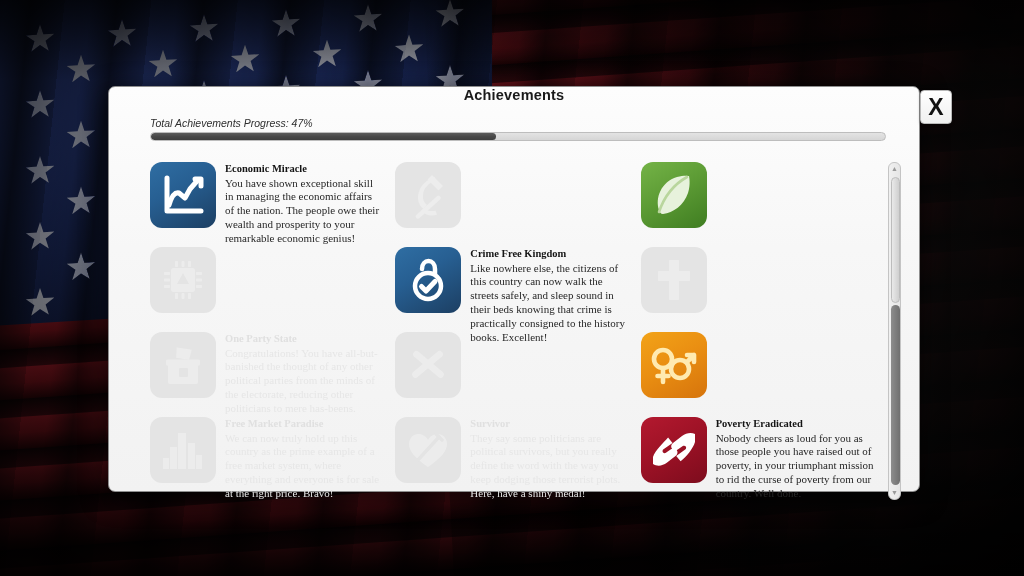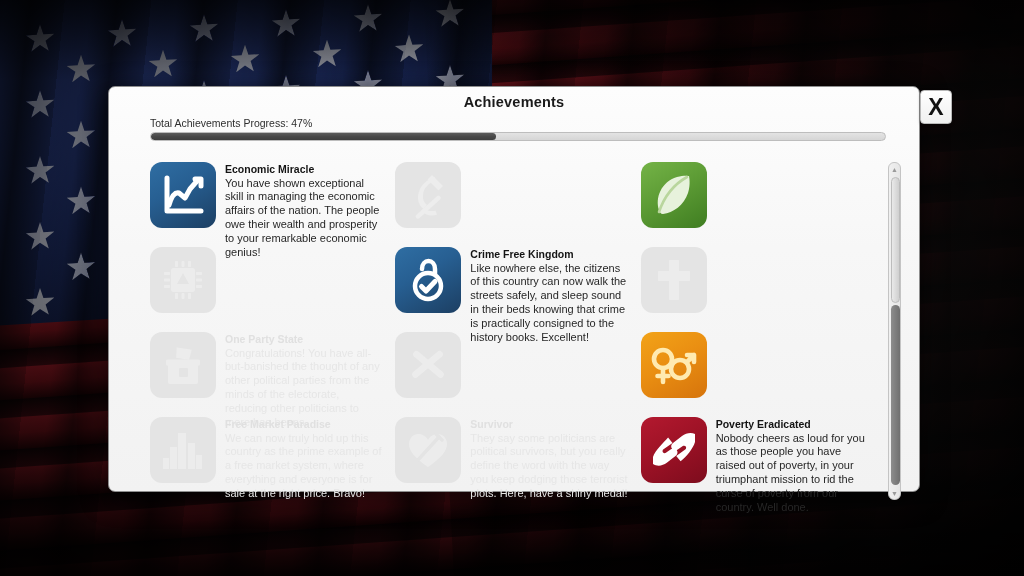--- a/index.html
+++ b/index.html
@@ -63,42 +63,42 @@
     background: linear-gradient(180deg, #fdfdfd 0%, #f7f7f7 40%, #f2f2f2 100%);
     border: 1px solid #8e8e8e;
     border-radius: 7px;
     box-shadow: 0 6px 26px rgba(0,0,0,0.75);
     overflow: visible;
   }
 
   .titlebar {
     position: relative;
     height: 30px;
-    display: flex; align-items: center; justify-content: center;
+    display: flex; align-items: flex-start; justify-content: center;
   }
   .title {
     font-size: 14.5px; font-weight: bold; color: #1a1a1a;
     letter-spacing: .2px;
   }
   .close-btn {
     position: absolute;
     right: -33px; top: 3px;
     width: 32px; height: 34px;
     background: linear-gradient(180deg, #ffffff 0%, #f0f0f0 100%);
     border: 1px solid #b9b9b9;
     border-radius: 4px;
     display: flex; align-items: center; justify-content: center;
     font-size: 23px; font-weight: bold; color: #111;
     font-family: "Liberation Sans", sans-serif;
     cursor: pointer;
     box-shadow: 0 1px 3px rgba(0,0,0,.35);
     line-height: 1;
   }
 
-  .progress-wrap { padding: 0 33px 12px 41px; }
+  .progress-wrap { padding: 0 33px 12px 41px; font-style: italic; }
   .progress-label {
     font-size: 10.5px; color: #2e2e2e; margin-bottom: 3px;
   }
   .progress-track {
     height: 9px;
     background: linear-gradient(180deg, #e3e3e3, #d6d6d6);
     border: 1px solid #bdbdbd;
     border-radius: 5px;
     overflow: hidden;
   }
@@ -106,20 +106,21 @@
     height: 100%;
     background: linear-gradient(180deg, #5c5c5c 0%, #494949 50%, #3f3f3f 100%);
     border-radius: 5px;
   }
 
   
   .list-area {
     position: relative;
     margin: 9px 41px 0 41px;
     height: 338px;
+    font-family: Liberation Serif, serif;
   }
   .grid {
     display: grid;
     grid-template-columns: repeat(3, 1fr);
     grid-auto-rows: 85px;
     column-gap: 8px;
   }
   .ach {
     display: flex;
     gap: 9px;

